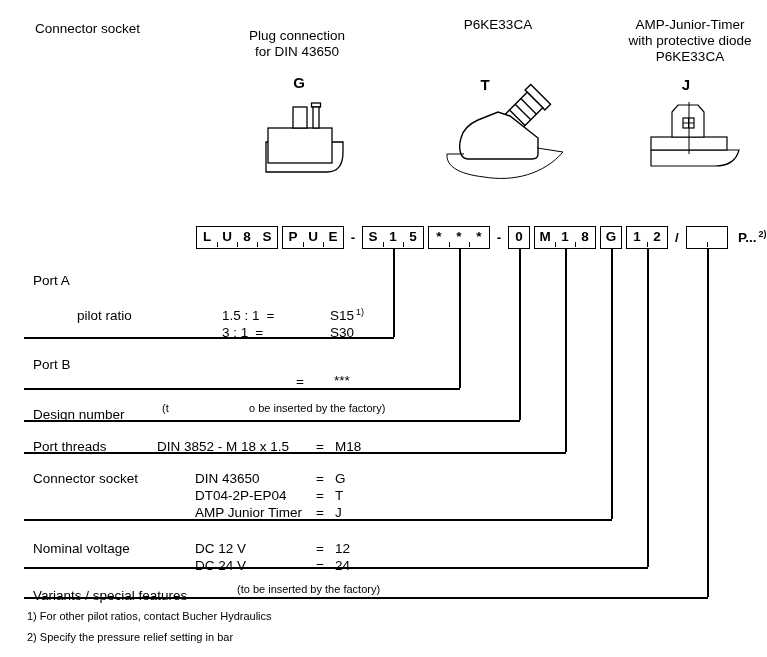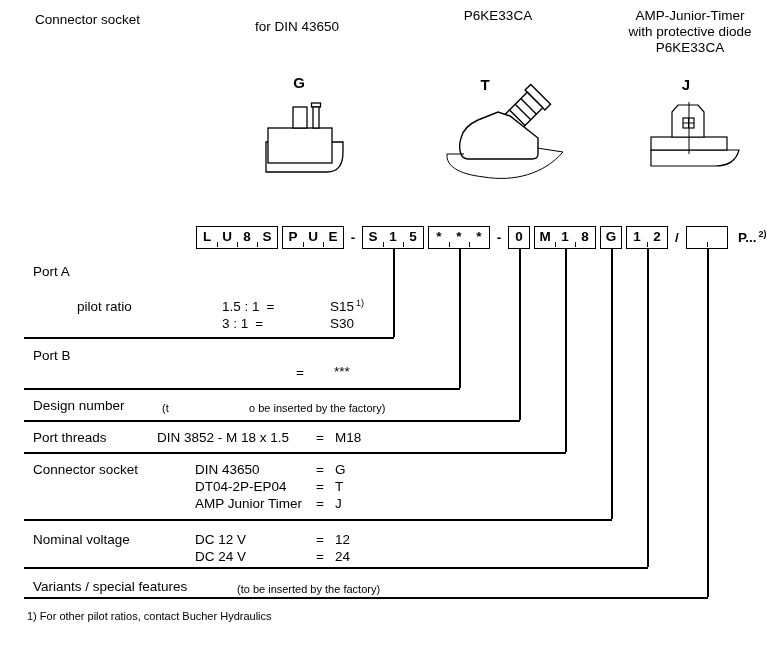--- a/index.html
+++ b/index.html
@@ -1,19 +1,19 @@
 <!DOCTYPE html>
 <html><head>
 <meta charset="utf-8">
 <style>
   html,body{margin:0;padding:0;background:#fff;}
   #page{position:relative;width:767px;height:657px;background:#ffffff;
         font-family:"Liberation Sans",sans-serif;color:#000;overflow:hidden;}
   .abs{position:absolute;}
-  .t{font-size:13.5px;line-height:16px;white-space:nowrap;}
+  .t{font-size:13.5px;line-height:16px;white-space:nowrap;margin-top:9px;}
   .small{font-size:11px;line-height:14px;white-space:nowrap;}
   .ctr{text-align:center;}
   .letter{font-weight:bold;font-size:15px;line-height:16px;text-align:center;}
   .ralign{text-align:left;}
   .eqgap{margin-left:7px;}
   sup{font-size:9px;line-height:0;margin-left:2px;}
   .vline{position:absolute;width:1.5px;background:#000;}
   .hrule{position:absolute;height:1.5px;background:#000;}
   #code-row{position:absolute;left:196px;top:226px;display:flex;align-items:center;gap:4px;height:23px;}
   .cbox{display:flex;border:1.6px solid #000;height:23px;box-sizing:border-box;background:#fff;}
@@ -24,20 +24,21 @@
   svg{position:absolute;overflow:visible;}
 </style>
 </head>
 <body>
 
 <div id="page">
 
   <div class="abs t" style="left:35px;top:12px">Connector socket</div>
 
   <div class="abs t ctr" style="left:222px;top:19px;width:150px">
+    <div>Plug connection</div>
     <div>for DIN 43650</div>
   </div>
   <div class="abs t ctr" style="left:412px;top:8px;width:172px">
     <div>P6KE33CA</div>
   </div>
   <div class="abs t ctr" style="left:604px;top:8px;width:172px">
     <div>AMP-Junior-Timer</div>
     <div>with protective diode</div>
     <div>P6KE33CA</div>
   </div>
@@ -170,20 +171,21 @@
   <div class="abs t" style="left:316px;top:532px">=</div>
   <div class="abs t" style="left:335px;top:532px">12</div>
   <div class="abs t" style="left:195px;top:549px">DC 24 V</div>
   <div class="abs t" style="left:316px;top:549px">=</div>
   <div class="abs t" style="left:335px;top:549px">24</div>
 
   <div class="abs t" style="left:33px;top:579px">Variants / special features</div>
   <div class="abs small" style="left:237px;top:582px">(to be inserted by the factory)</div>
 
   <div class="abs small" style="left:27px;top:609px">1) For other pilot ratios, contact Bucher Hydraulics</div>
+  <div class="abs small" style="left:27px;top:630px">2) Specify the pressure relief setting in bar</div>
 
 <div class="vline" style="left: 393px; top: 248px; height: 89px;"></div>
     <div class="hrule" style="left: 24px; top: 337px; width: 370px;"></div>
     <div class="vline" style="left: 459px; top: 248px; height: 140px;"></div>
     <div class="hrule" style="left: 24px; top: 388px; width: 436px;"></div>
     <div class="vline" style="left: 519px; top: 248px; height: 172px;"></div>
     <div class="hrule" style="left: 24px; top: 420px; width: 496px;"></div>
     <div class="vline" style="left: 565px; top: 248px; height: 204px;"></div>
     <div class="hrule" style="left: 24px; top: 452px; width: 542px;"></div>
     <div class="vline" style="left: 611px; top: 248px; height: 271px;"></div>

